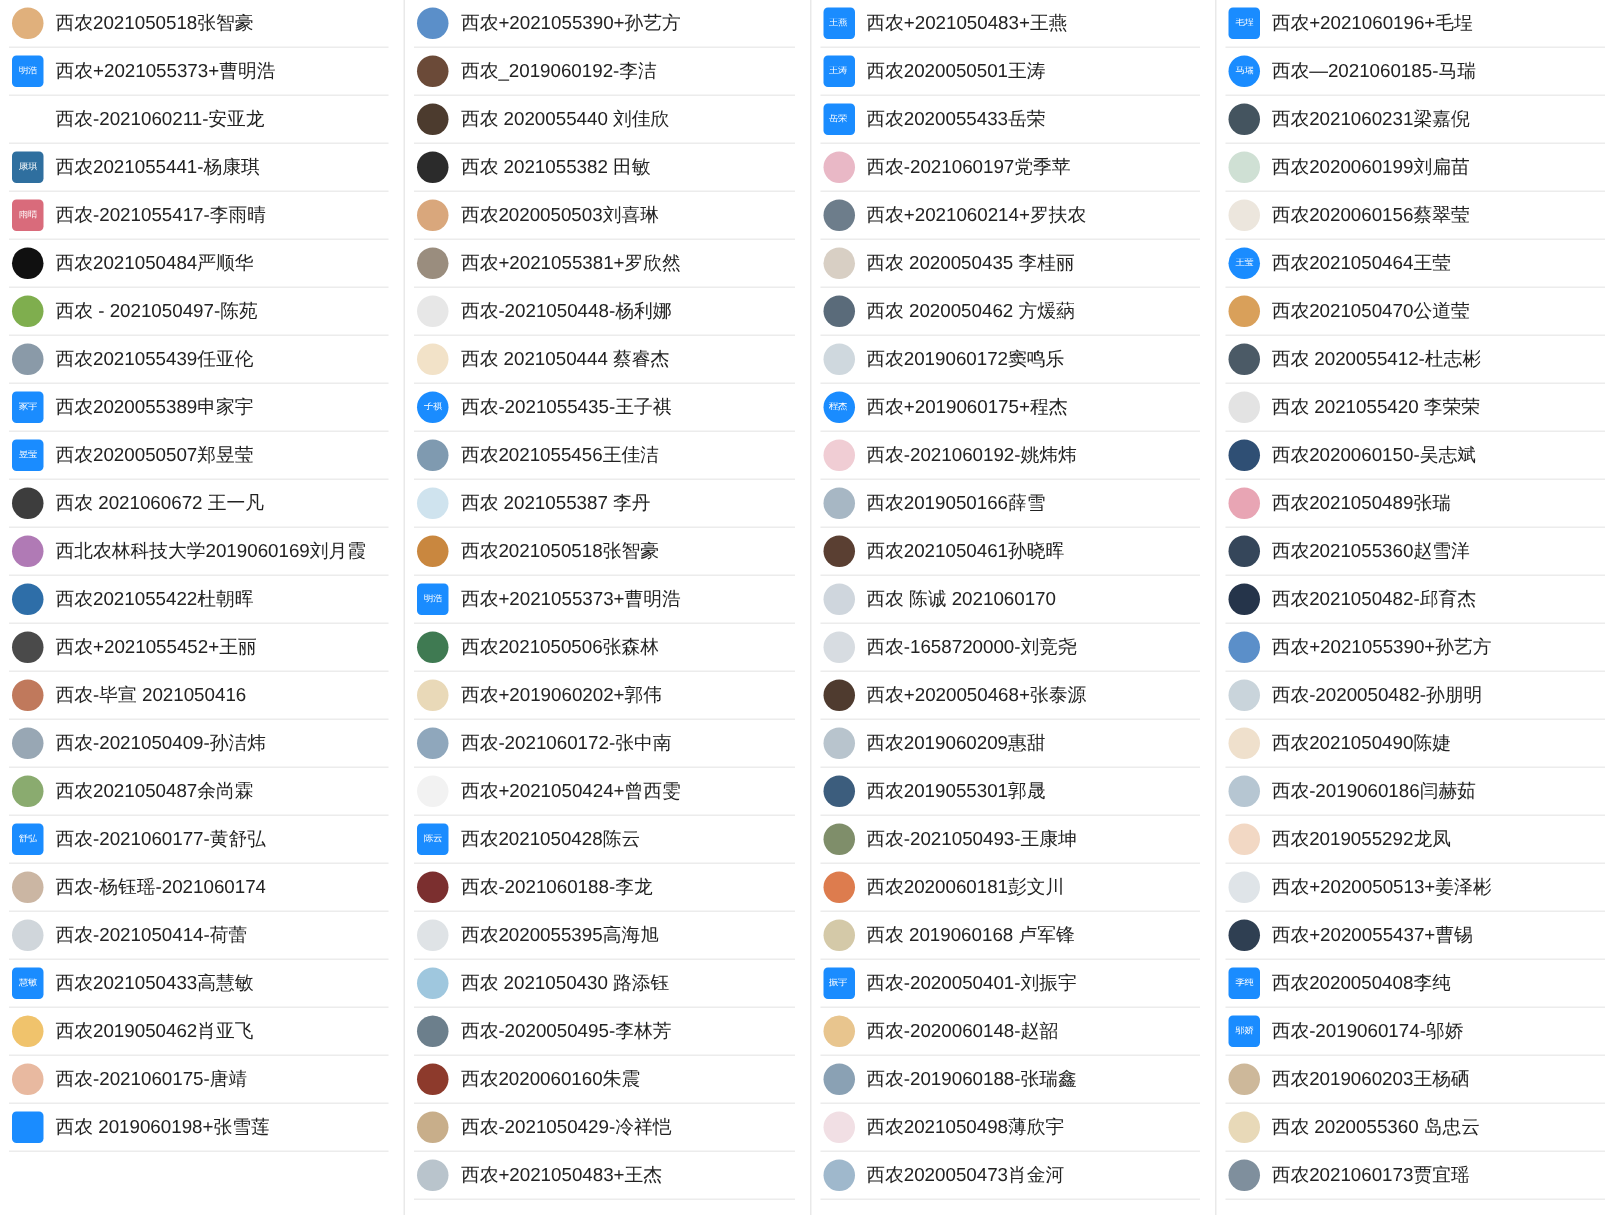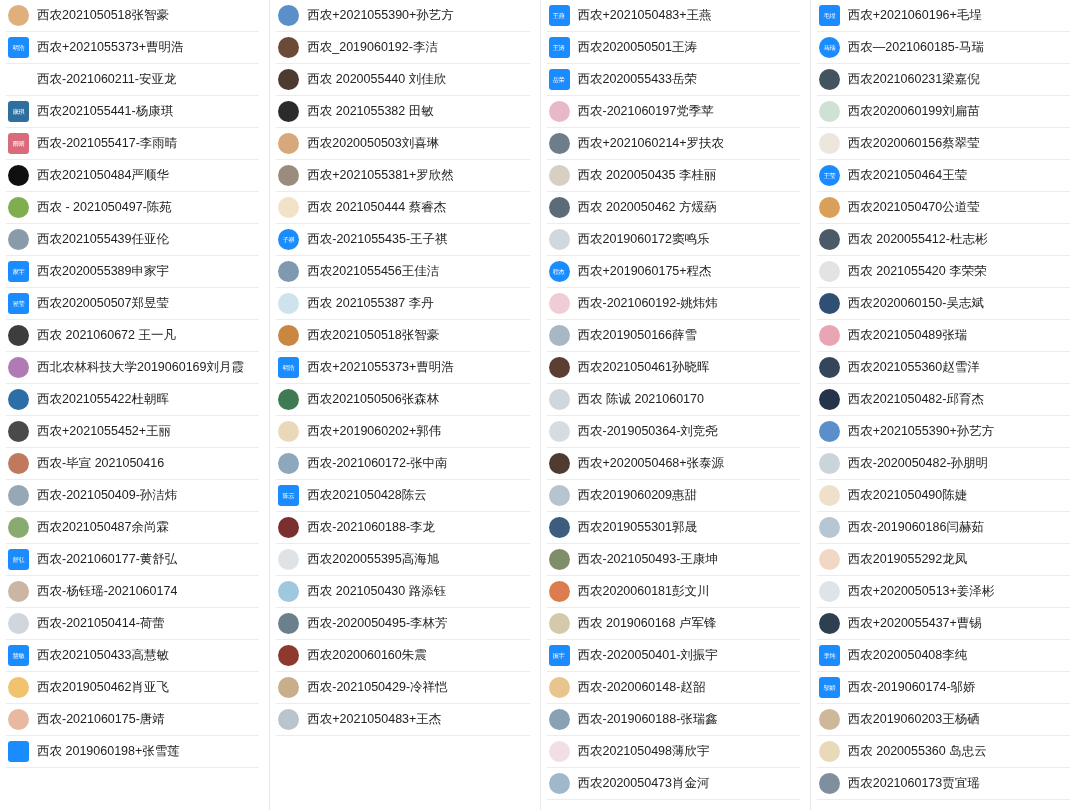--- a/index.html
+++ b/index.html
@@ -211,20 +211,24 @@
       </div>
       <div class="contact-row">
         <div class="avatar round" style="background: rgb(217, 167, 124);"></div>
         <div class="name">西农2020050503刘喜琳</div>
       </div>
       <div class="contact-row">
         <div class="avatar round" style="background: rgb(154, 141, 126);"></div>
         <div class="name">西农+2021055381+罗欣然</div>
       </div>
       <div class="contact-row">
+        <div class="avatar round" style="background: rgb(231, 231, 231);"></div>
+        <div class="name">西农-2021050448-杨利娜</div>
+      </div>
+      <div class="contact-row">
         <div class="avatar round" style="background: rgb(242, 226, 200);"></div>
         <div class="name">西农 2021050444 蔡睿杰</div>
       </div>
       <div class="contact-row">
         <div class="avatar round" style="background: rgb(26, 140, 255);">
           <span class="avatar-txt">子祺</span>
         </div>
         <div class="name">西农-2021055435-王子祺</div>
       </div>
       <div class="contact-row">
@@ -249,20 +253,24 @@
         <div class="avatar round" style="background: rgb(63, 122, 82);"></div>
         <div class="name">西农2021050506张森林</div>
       </div>
       <div class="contact-row">
         <div class="avatar round" style="background: rgb(233, 217, 184);"></div>
         <div class="name">西农+2019060202+郭伟</div>
       </div>
       <div class="contact-row">
         <div class="avatar round" style="background: rgb(143, 167, 188);"></div>
         <div class="name">西农-2021060172-张中南</div>
+      </div>
+      <div class="contact-row">
+        <div class="avatar round" style="background: rgb(242, 242, 242);"></div>
+        <div class="name">西农+2021050424+曾西雯</div>
       </div>
       <div class="contact-row">
         <div class="avatar" style="background: rgb(26, 140, 255);">
           <span class="avatar-txt">陈云</span>
         </div>
         <div class="name">西农2021050428陈云</div>
       </div>
       <div class="contact-row">
         <div class="avatar round" style="background: rgb(123, 47, 47);"></div>
         <div class="name">西农-2021060188-李龙</div>
@@ -349,21 +357,21 @@
       <div class="contact-row">
         <div class="avatar round" style="background: rgb(90, 63, 50);"></div>
         <div class="name">西农2021050461孙晓晖</div>
       </div>
       <div class="contact-row">
         <div class="avatar round" style="background: rgb(207, 214, 221);"></div>
         <div class="name">西农 陈诚 2021060170</div>
       </div>
       <div class="contact-row">
         <div class="avatar round" style="background: rgb(215, 220, 225);"></div>
-        <div class="name">西农-2019050364-刘竞尧</div>
+        <div class="name">西农-1658720000-刘竞尧</div>
       </div>
       <div class="contact-row">
         <div class="avatar round" style="background: rgb(79, 59, 47);"></div>
         <div class="name">西农+2020050468+张泰源</div>
       </div>
       <div class="contact-row">
         <div class="avatar round" style="background: rgb(184, 196, 205);"></div>
         <div class="name">西农2019060209惠甜</div>
       </div>
       <div class="contact-row">

